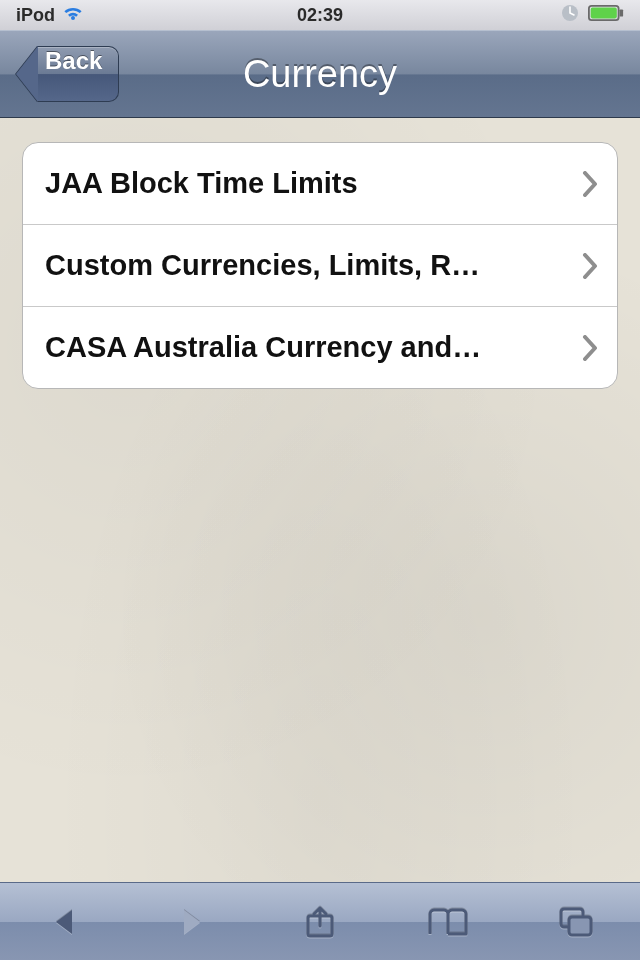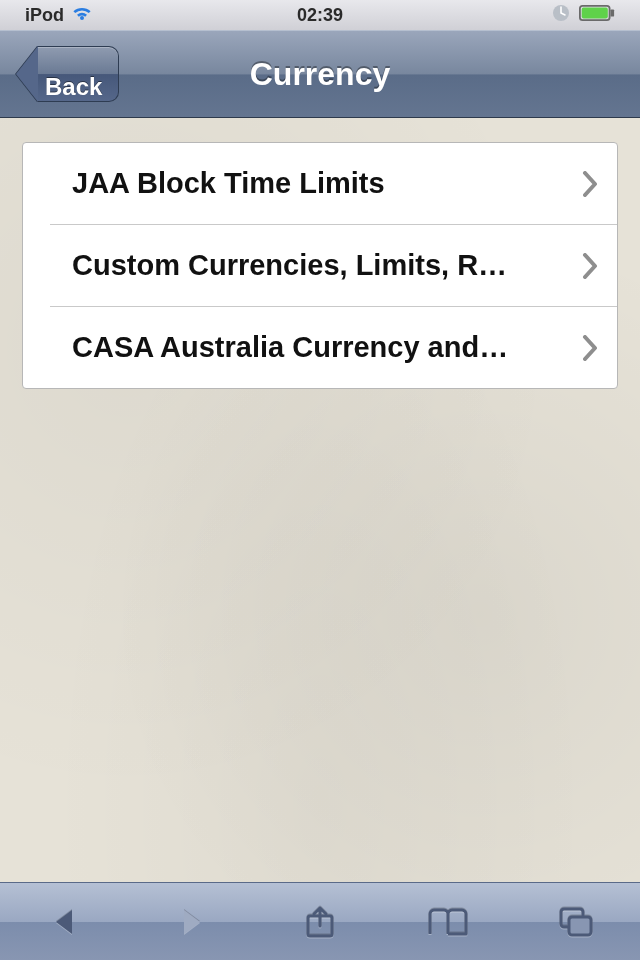--- a/index.html
+++ b/index.html
@@ -5,21 +5,21 @@
     * { margin: 0; padding: 0; box-sizing: border-box; }
     html, body { width: 640px; height: 960px; overflow: hidden; font-family: "Helvetica Neue", Helvetica, Arial, sans-serif; }
 
     
     .status-bar {
       height: 30px;
       background: linear-gradient(#e8e8ec, #d0d0d6);
       display: flex;
       align-items: center;
       justify-content: space-between;
-      padding: 0 25px;
+      padding: 0 16px;
       font-size: 18px;
       font-weight: bold;
       color: #2a2a2a;
     }
     .status-left { display: flex; align-items: center; gap: 6px; }
     .status-right { display: flex; align-items: center; gap: 8px; }
     .wifi-icon svg { width: 24px; height: 18px; }
     .battery-icon svg { width: 36px; height: 18px; }
 
     
@@ -28,43 +28,43 @@
       background: linear-gradient(#9aa6bb, #78879e 50%, #5a6c88 51%, #647590);
       border-top: 1px solid #b5bfcf;
       border-bottom: 1px solid #2e3a4c;
       position: relative;
       display: flex;
       align-items: center;
       justify-content: center;
     }
     .nav-title {
       color: #fff;
-      font-size: 32px;
-      font-weight: bold;
+      font-size: 38px;
+      font-weight: normal;
       text-shadow: 0 -2px 0 rgba(0,0,0,.35);
     }
     .back-button {
       position: absolute;
       left: 16px;
       top: 50%;
       transform: translateY(-50%);
       height: 56px;
       display: flex;
       align-items: center;
       cursor: pointer;
     }
     .back-body {
       background: linear-gradient(#8f9bb0, #6a7a94 50%, #46587a 51%, #55678a);
       border: 1px solid #2e3c52;
       border-left: none;
       border-radius: 0 10px 10px 0;
       height: 56px;
       padding: 0 16px 0 8px;
       display: flex;
-      align-items: flex-end;
+      align-items: flex-start;
       color: #fff;
       font-size: 24px;
       font-weight: bold;
       text-shadow: 0 -1px 0 rgba(0,0,0,.45);
       box-shadow: inset 0 1px 0 rgba(255,255,255,.25);
     }
     .back-arrow {
       width: 0; height: 0;
       border-top: 28px solid transparent;
       border-bottom: 28px solid transparent;
@@ -95,23 +95,22 @@
     .section-header {
       color: #56637b;
       font-size: 30px;
       font-weight: bold;
       text-shadow: 0 1px 0 rgba(255,255,255,.7);
       margin: 10px 6px 22px;
     }
     .list {
       background: #fff;
       border: 1px solid #b7b7b7;
-      border-radius: 4px;
+      border-radius: 16px;
       overflow: hidden;
-      padding-left: 27px;
     }
     .list-item {
       display: flex;
       align-items: center;
       justify-content: space-between;
       padding: 24px 18px 24px 22px;
       border-bottom: 1px solid #c9c9c9;
       cursor: pointer;
     }
     .list-item:last-child { border-bottom: none; }

